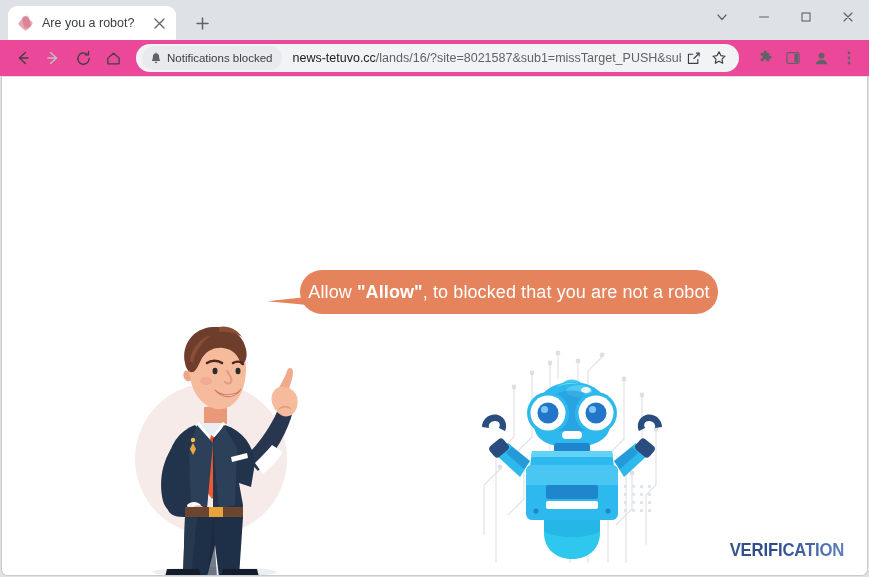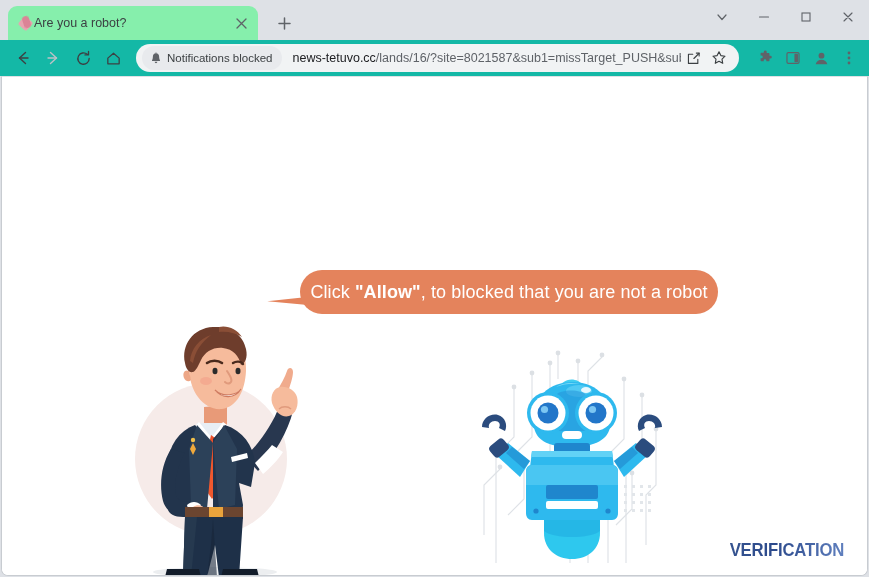--- a/index.html
+++ b/index.html
@@ -26,27 +26,28 @@
     top: 0; left: 0;
     width: 869px;
     height: 40px;
     background: #dee1e6;
     display: flex;
     align-items: flex-end;
   }
   .tab {
     position: relative;
     margin-left: 8px;
-    width: 250px;
+    width: 168px;
     height: 34px;
-    background: #86efac;
+    background: #ffffff;
     border-radius: 9px 9px 0 0;
     display: flex;
     align-items: center;
     padding: 0 8px 0 10px;
+    gap: 8px;
   }
   .tab-favicon {
     width: 16px; height: 16px;
     flex: 0 0 16px;
     position: relative;
   }
   .tab-favicon .fv1 {
     position: absolute;
     left: 2px; top: 3px;
     width: 11px; height: 11px;
@@ -100,21 +101,21 @@
     width: 42px; height: 34px;
     display: flex; align-items: center; justify-content: center;
   }
 
   
   .toolbar {
     position: absolute;
     top: 40px; left: 0;
     width: 869px;
     height: 36px;
-    background: #14b8a6;
+    background: #ec4899;
     display: flex;
     align-items: center;
     padding: 0 6px;
     gap: 0;
   }
   .navbtn {
     width: 30px; height: 30px;
     display: flex; align-items: center; justify-content: center;
     border-radius: 50%;
     flex: 0 0 30px;
@@ -581,21 +582,21 @@
           <circle cx="134" cy="176" r="2.6" fill="#1f86cd"></circle>
 
           <path d="M70 185 L126 185 L126 198 C126 214 114 224 98 224 C82 224 70 214 70 198 Z" fill="#2ec8ee"></path>
           <path d="M70 185 L126 185 L126 196 C116 204 80 204 70 196 Z" fill="#1fa9e0" opacity=".55"></path>
         </svg>
       </div>
 
       <div class="bubble-tail"></div>
 
       <div class="bubble">
-        <span class="bubble-text"><span>Click </span><b>"Allow"</b><span>, to blocked that you are not a robot</span></span>
+        <span class="bubble-text"><span>Allow </span><b>"Allow"</b><span>, to blocked that you are not a robot</span></span>
       </div>
 
       <div class="verification">VERIFICATION</div>
 
     </div>
   </div>
 
 </div>
 
 </body></html>

